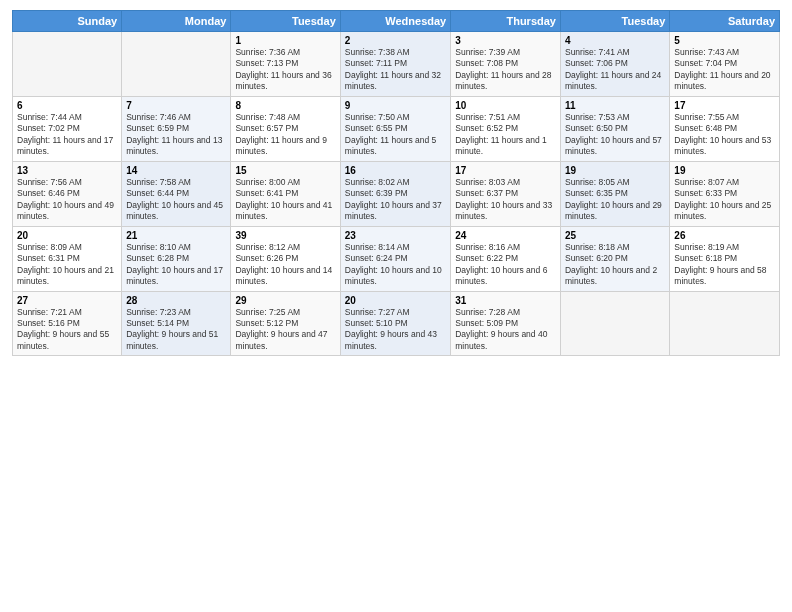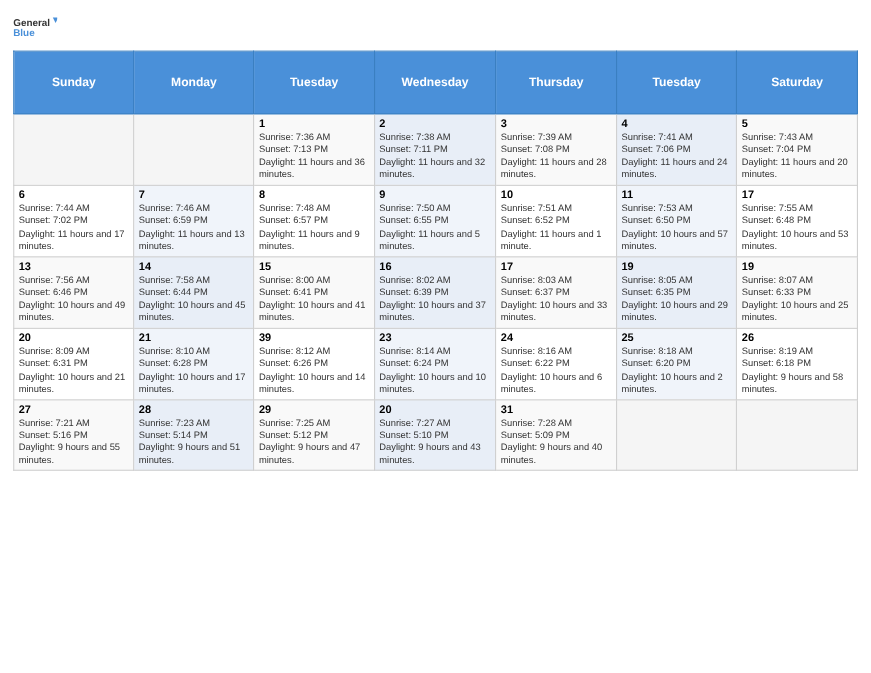--- a/index.html
+++ b/index.html
@@ -43,22 +43,22 @@
     table {
       width: 100%;
       border-collapse: collapse;
       font-size: 9.5px;
     }
     thead tr th {
       background: #4a90d9;
       color: #fff;
       font-size: 11px;
       font-weight: bold;
-      padding: 22px 4px;
-      text-align: center;
+      padding: 4px 4px;
+      text-align: right;
       border: 1px solid #3a7fc1;
     }
     tbody tr td {
       border: 1px solid #d0d0d0;
       vertical-align: top;
       padding: 3px 4px;
       width: 113px;
       min-height: 70px;
       background: #fff;
     }
@@ -83,35 +83,20 @@
       line-height: 1.35;
     }
     .empty-cell {
       background: #f5f5f5 !important;
     }
   </style>
 </head>
 <body>
 <div class="page">
 
-  <div class="header">
-    <div class="logo">
-    <div style="display:flex;flex-direction:column;line-height:1.1;margin-right:4px;">
-      <svg width="40" height="30" viewBox="0 0 80 40">
-        <text x="0" y="18" font-size="18" font-weight="bold" font-family="Arial" fill="#333">General</text>
-        <text x="0" y="36" font-size="18" font-weight="bold" font-family="Arial" fill="#4a90d9">Blue</text>
-        <polygon points="72,2 82,2 77,12" fill="#4a90d9"></polygon>
-      </svg>
-    </div>
-  </div>
-    <div class="title-block">
-      <div class="month-title"></div>
-      <div class="subtitle"></div>
-    </div>
-  </div>
 
   <table>
     <thead>
       <tr>
       <th>Sunday</th>
           <th>Monday</th>
           <th>Tuesday</th>
           <th>Wednesday</th>
           <th>Thursday</th>
           <th>Tuesday</th>

